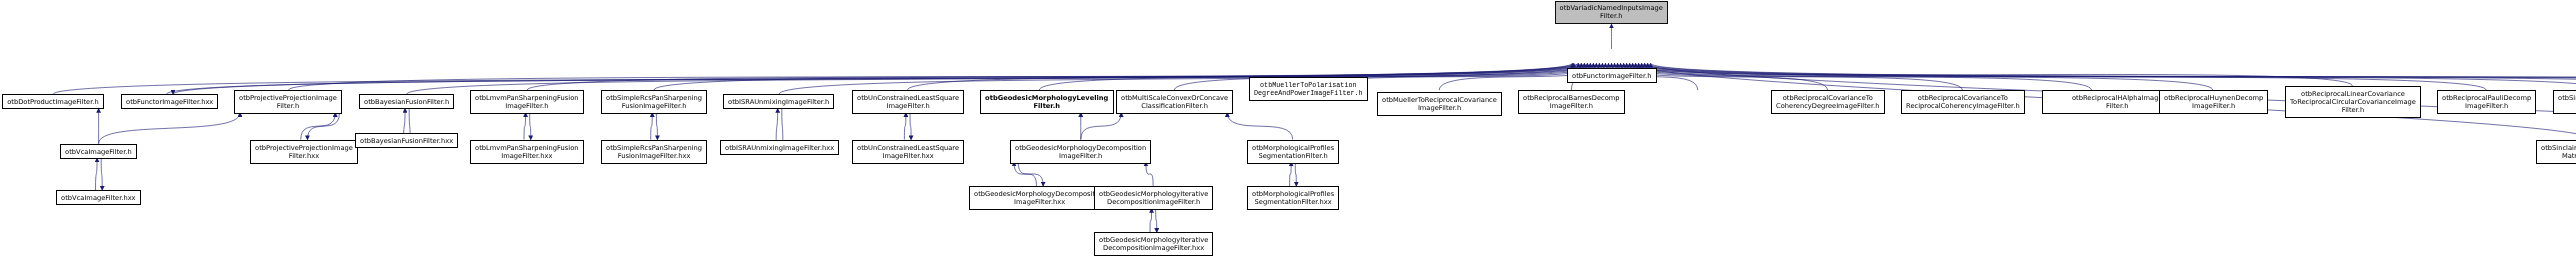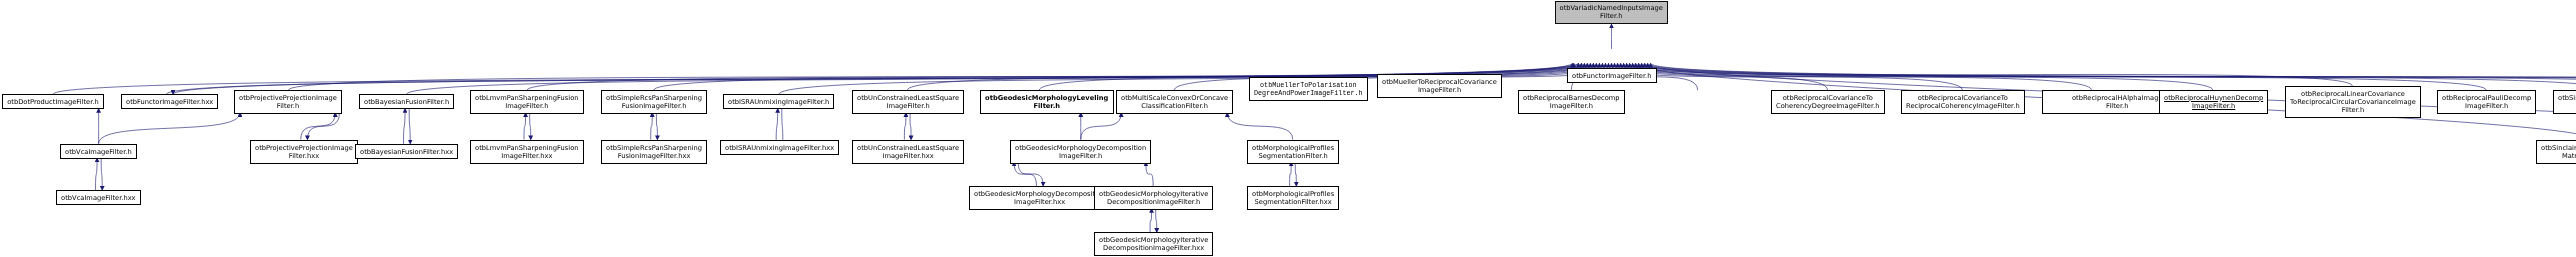--- a/index.html
+++ b/index.html
@@ -129,41 +129,41 @@
       <div class="nline">Filter.h</div>
     </div>
     <div class="node" title="otbMultiScaleConvexOrConcaveClassificationFilter.h" style="left: 1116px; top: 90px;">
       <div class="nline">otbMultiScaleConvexOrConcave</div>
       <div class="nline">ClassificationFilter.h</div>
     </div>
     <div class="node" title="otbMuellerToPolarisationDegreeAndPowerImageFilter.h" style="left: 1249px; top: 77px; font-family: Liberation Mono, monospace;">
       <div class="nline">otbMuellerToPolarisation</div>
       <div class="nline">DegreeAndPowerImageFilter.h</div>
     </div>
-    <div class="node" title="otbMuellerToReciprocalCovarianceImageFilter.h" style="left: 1377px; top: 74px;">
+    <div class="node" title="otbMuellerToReciprocalCovarianceImageFilter.h" style="left: 1377px; top: 92px;">
       <div class="nline">otbMuellerToReciprocalCovariance</div>
       <div class="nline">ImageFilter.h</div>
     </div>
     <div class="node" title="otbReciprocalBarnesDecompImageFilter.h" style="left: 1518px; top: 90px;">
       <div class="nline">otbReciprocalBarnesDecomp</div>
       <div class="nline">ImageFilter.h</div>
     </div>
     <div class="node" title="otbReciprocalCovarianceToCoherencyDegreeImageFilter.h" style="left: 1771px; top: 90px;">
       <div class="nline">otbReciprocalCovarianceTo</div>
       <div class="nline">CoherencyDegreeImageFilter.h</div>
     </div>
     <div class="node" title="otbReciprocalCovarianceToReciprocalCoherencyImageFilter.h" style="left: 1901px; top: 90px;">
       <div class="nline">otbReciprocalCovarianceTo</div>
       <div class="nline">ReciprocalCoherencyImageFilter.h</div>
     </div>
     <div class="node" title="otbReciprocalHAlphaImageFilter.h" style="left: 2042px; top: 90px; padding-left: 29px;">
       <div class="nline">otbReciprocalHAlphaImage</div>
       <div class="nline">Filter.h</div>
     </div>
-    <div class="node" title="otbReciprocalHuynenDecompImageFilter.h" style="left: 2159px; top: 90px; text-decoration: underline;">
+    <div class="node" title="otbReciprocalHuynenDecompImageFilter.h" style="left: 2159px; top: 90px;">
       <div class="nline">otbReciprocalHuynenDecomp</div>
       <div class="nline">ImageFilter.h</div>
     </div>
     <div class="node" title="otbReciprocalLinearCovarianceToReciprocalCircularCovarianceImageFilter.h" style="left: 2285px; top: 86px;">
       <div class="nline">otbReciprocalLinearCovariance</div>
       <div class="nline">ToReciprocalCircularCovarianceImage</div>
       <div class="nline">Filter.h</div>
     </div>
     <div class="node" title="otbReciprocalPauliDecompImageFilter.h" style="left: 2437px; top: 90px;">
       <div class="nline">otbReciprocalPauliDecomp</div>
@@ -173,21 +173,21 @@
       <div class="nline">otbSinclairToCovarianceMatrix</div>
       <div class="nline">ImageFilter.h</div>
     </div>
     <div class="node" title="otbVcaImageFilter.h" style="left: 60px; top: 144px;">
       <div class="nline">otbVcaImageFilter.h</div>
     </div>
     <div class="node" title="otbProjectiveProjectionImageFilter.hxx" style="left: 250px; top: 140px;">
       <div class="nline">otbProjectiveProjectionImage</div>
       <div class="nline">Filter.hxx</div>
     </div>
-    <div class="node" title="otbBayesianFusionFilter.hxx" style="left: 355px; top: 144px;">
+    <div class="node" title="otbBayesianFusionFilter.hxx" style="left: 355px; top: 133px;">
       <div class="nline">otbBayesianFusionFilter.hxx</div>
     </div>
     <div class="node" title="otbLmvmPanSharpeningFusionImageFilter.hxx" style="left: 470px; top: 140px;">
       <div class="nline">otbLmvmPanSharpeningFusion</div>
       <div class="nline">ImageFilter.hxx</div>
     </div>
     <div class="node" title="otbSimpleRcsPanSharpeningFusionImageFilter.hxx" style="left: 601px; top: 140px;">
       <div class="nline">otbSimpleRcsPanSharpening</div>
       <div class="nline">FusionImageFilter.hxx</div>
     </div>

